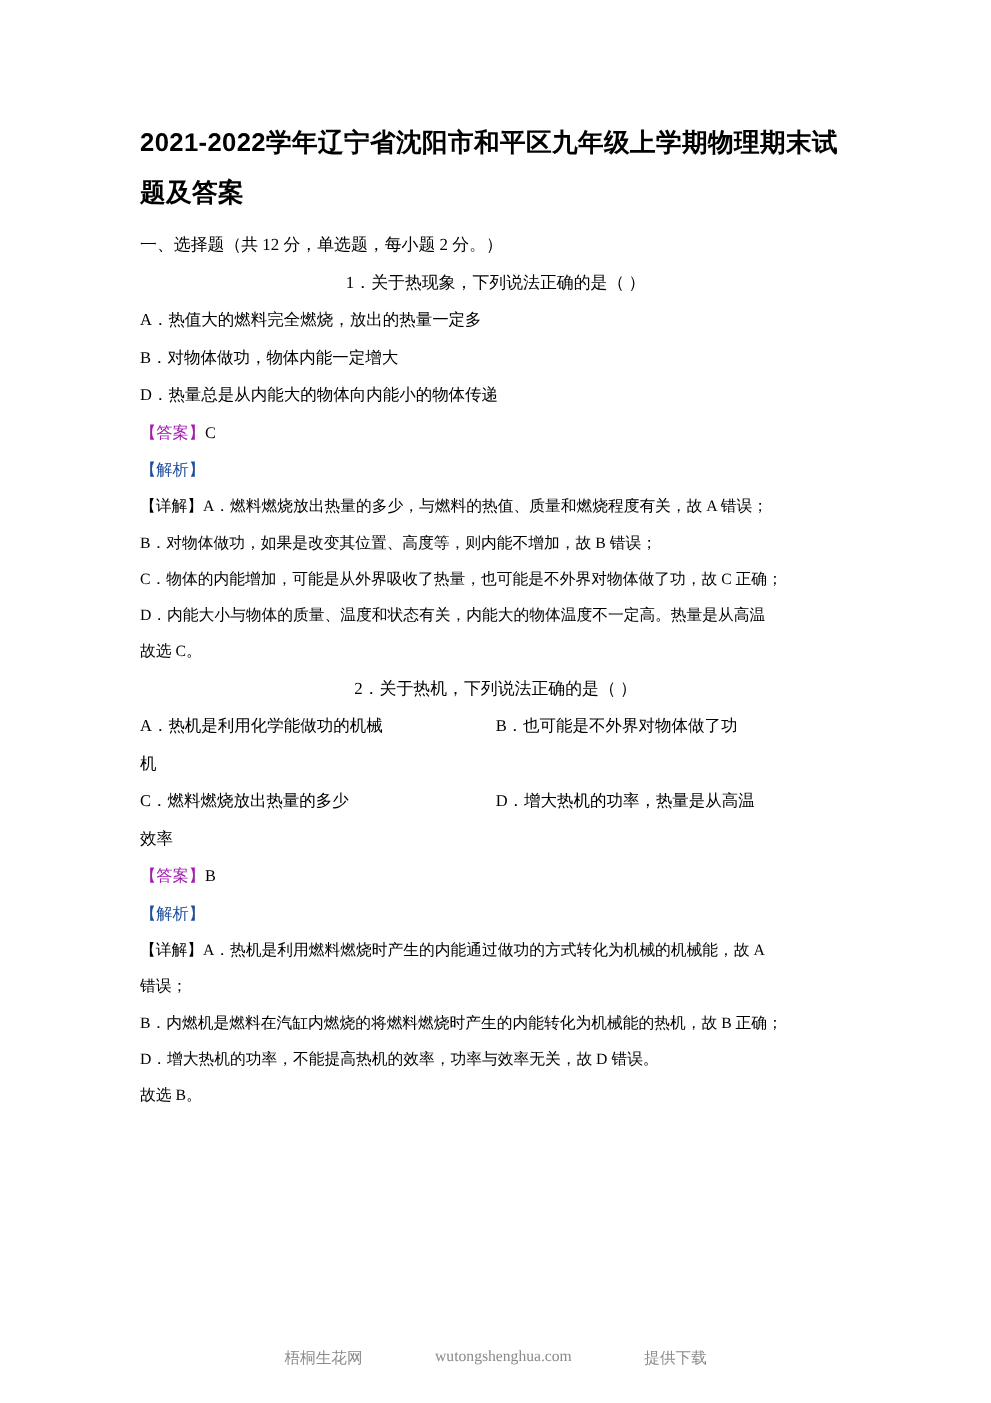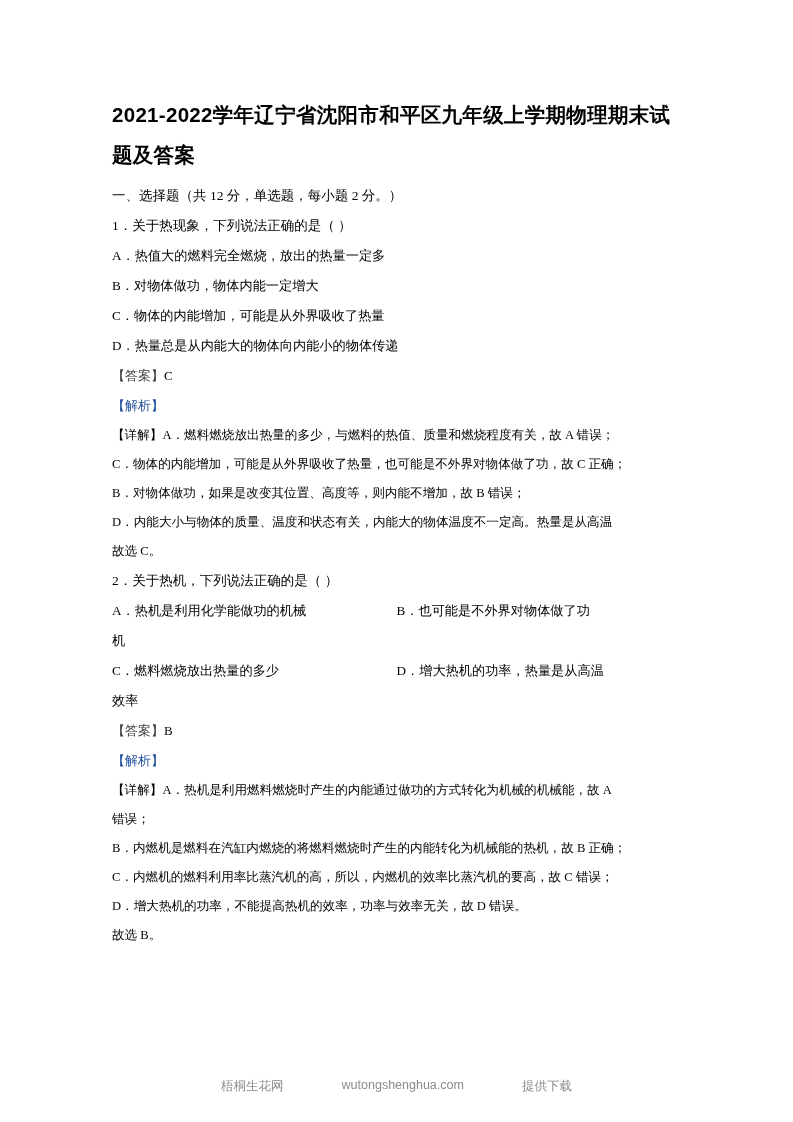--- a/index.html
+++ b/index.html
@@ -33,20 +33,21 @@
   }
   .section-head {
     font-size: 13.5px;
     line-height: 30px;
     margin: 0;
   }
   .q-stem {
     font-size: 13.5px;
     line-height: 30px;
     margin: 0;
+    text-align: center;
   }
   .opt {
     font-size: 13.2px;
     line-height: 30px;
     margin: 0;
   }
   .opt-row {
     display: flex;
     font-size: 13.2px;
     line-height: 30px;
@@ -63,68 +64,67 @@
     line-height: 30px;
     margin: 0;
   }
   .tagline {
     font-size: 13px;
     line-height: 30px;
     margin: 0;
     color: #1f4e9c;
   }
   .tag {
-    color: #404040;
+    color: #a21caf;
   }
   .ans-val {
     color: #000;
   }
   .explain {
     font-size: 12.6px;
     line-height: 29px;
     margin: 0;
   }
   .footer {
     position: absolute;
     left: 0;
     bottom: 27px;
     width: 793px;
     display: flex;
     justify-content: center;
     gap: 58px;
-    font-family: Liberation Sans, sans-serif;
+    font-family: Liberation Serif, serif;
     font-size: 12.5px;
     color: #8a8a8a;
   }
   .footer span {
     white-space: nowrap;
   }
 </style>
 </head>
 <body>
 
 <div class="page">
 
   <h1 class="doc-title">2021-2022学年辽宁省沈阳市和平区九年级上学期物理期末试题及答案</h1>
 
   <p class="section-head">一、选择题（共 12 分，单选题，每小题 2 分。）</p>
 
   <p class="q-stem">1．关于热现象，下列说法正确的是（        ）</p>
   <p class="opt">A．热值大的燃料完全燃烧，放出的热量一定多</p>
   <p class="opt">B．对物体做功，物体内能一定增大</p>
-  <p class="opt">C．物体的内能增加，可能是从外界吸收了热量</p>
   <p class="opt">D．热量总是从内能大的物体向内能小的物体传递</p>
 
   <p class="tagline"><span class="tag">【答案】</span><span class="ans-val">C</span></p>
 
   <p class="tagline">【解析】</p>
 
   <p class="explain">【详解】A．燃料燃烧放出热量的多少，与燃料的热值、质量和燃烧程度有关，故 A 错误；</p>
+  <p class="explain">B．对物体做功，如果是改变其位置、高度等，则内能不增加，故 B 错误；</p>
   <p class="explain">C．物体的内能增加，可能是从外界吸收了热量，也可能是不外界对物体做了功，故 C 正确；</p>
-  <p class="explain">B．对物体做功，如果是改变其位置、高度等，则内能不增加，故 B 错误；</p>
   <p class="explain">D．内能大小与物体的质量、温度和状态有关，内能大的物体温度不一定高。热量是从高温</p>
   <p class="explain">故选 C。</p>
 
   <p class="q-stem">2．关于热机，下列说法正确的是（        ）</p>
 
   <div class="opt-row">
     <span class="col-a">A．热机是利用化学能做功的机械</span>
     <span class="col-b">B．也可能是不外界对物体做了功</span>
   </div>
   <p class="cont">机</p>
@@ -135,21 +135,20 @@
   </div>
   <p class="cont">效率</p>
 
   <p class="tagline"><span class="tag">【答案】</span><span class="ans-val">B</span></p>
 
   <p class="tagline">【解析】</p>
 
   <p class="explain">【详解】A．热机是利用燃料燃烧时产生的内能通过做功的方式转化为机械的机械能，故 A</p>
   <p class="explain">错误；</p>
   <p class="explain">B．内燃机是燃料在汽缸内燃烧的将燃料燃烧时产生的内能转化为机械能的热机，故 B 正确；</p>
-  <p class="explain">C．内燃机的燃料利用率比蒸汽机的高，所以，内燃机的效率比蒸汽机的要高，故 C 错误；</p>
   <p class="explain">D．增大热机的功率，不能提高热机的效率，功率与效率无关，故 D 错误。</p>
   <p class="explain">故选 B。</p>
 
   <div class="footer">
     <span>梧桐生花网</span>
     <span>wutongshenghua.com</span>
     <span>提供下载</span>
   </div>
 
 </div>

